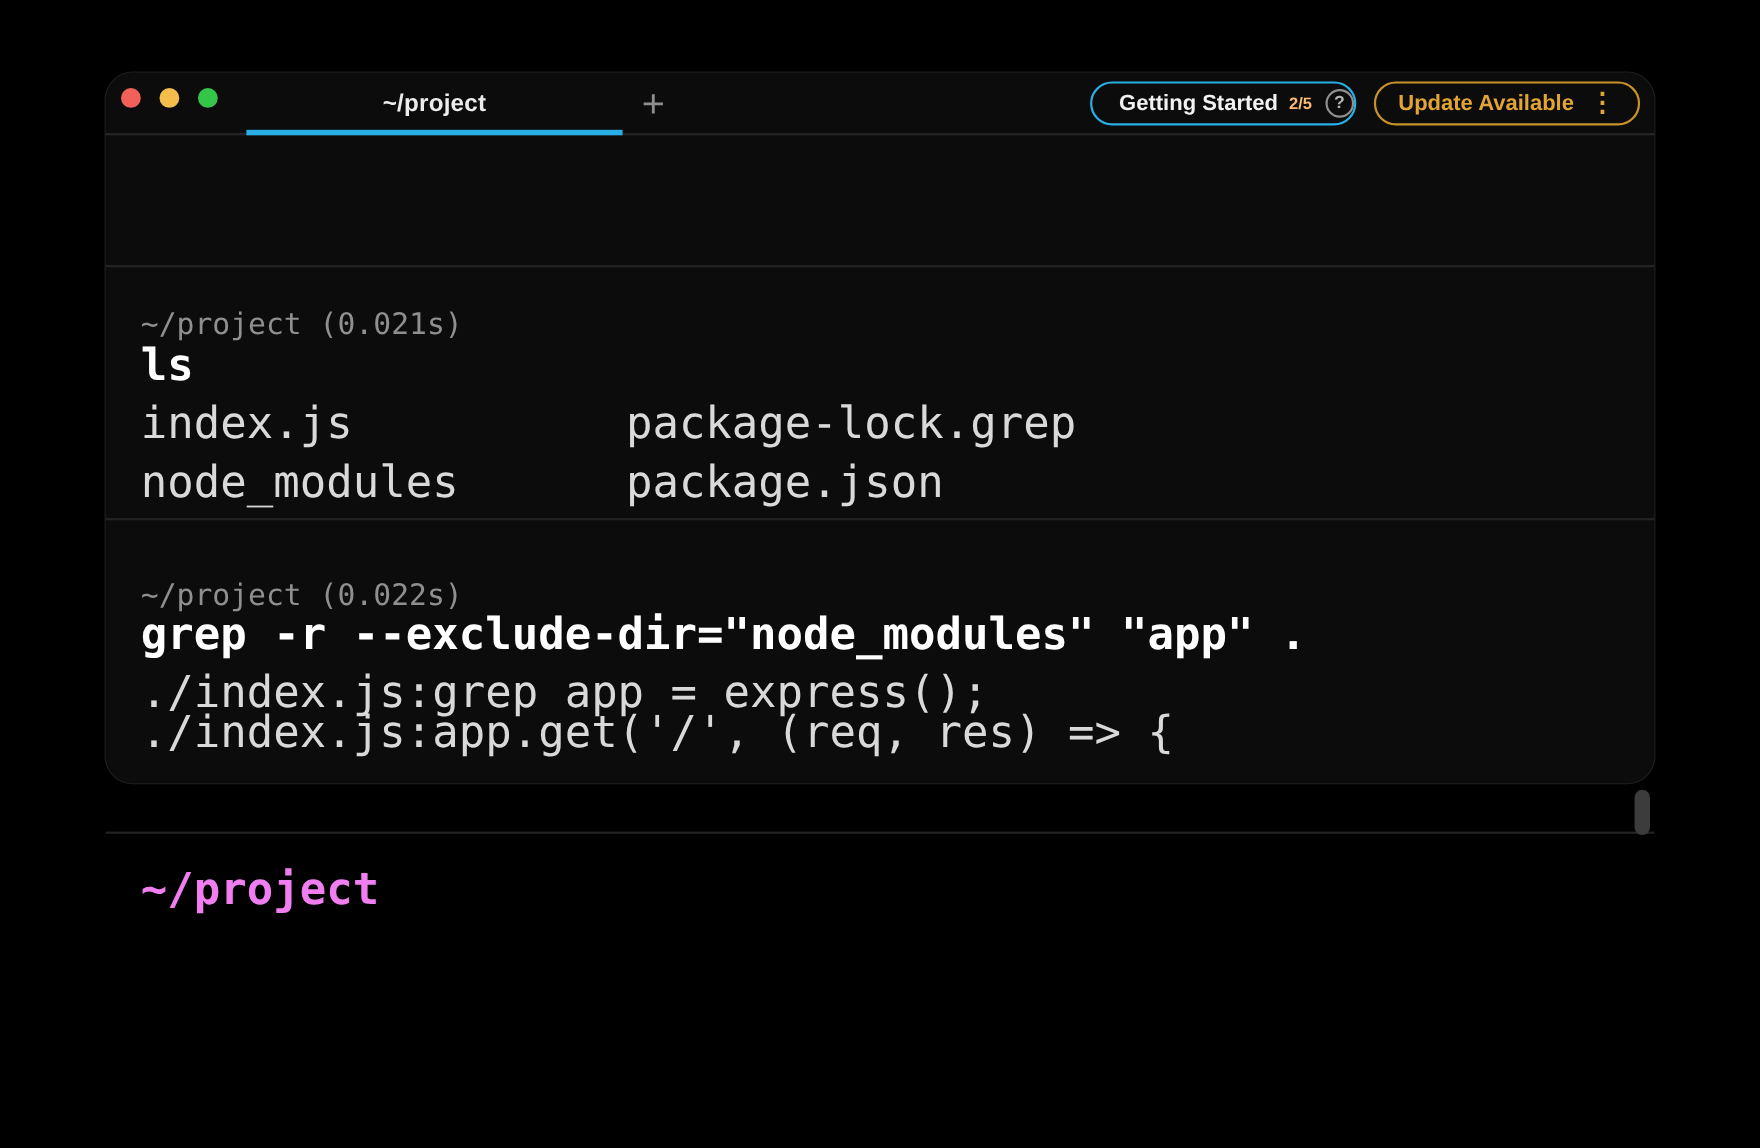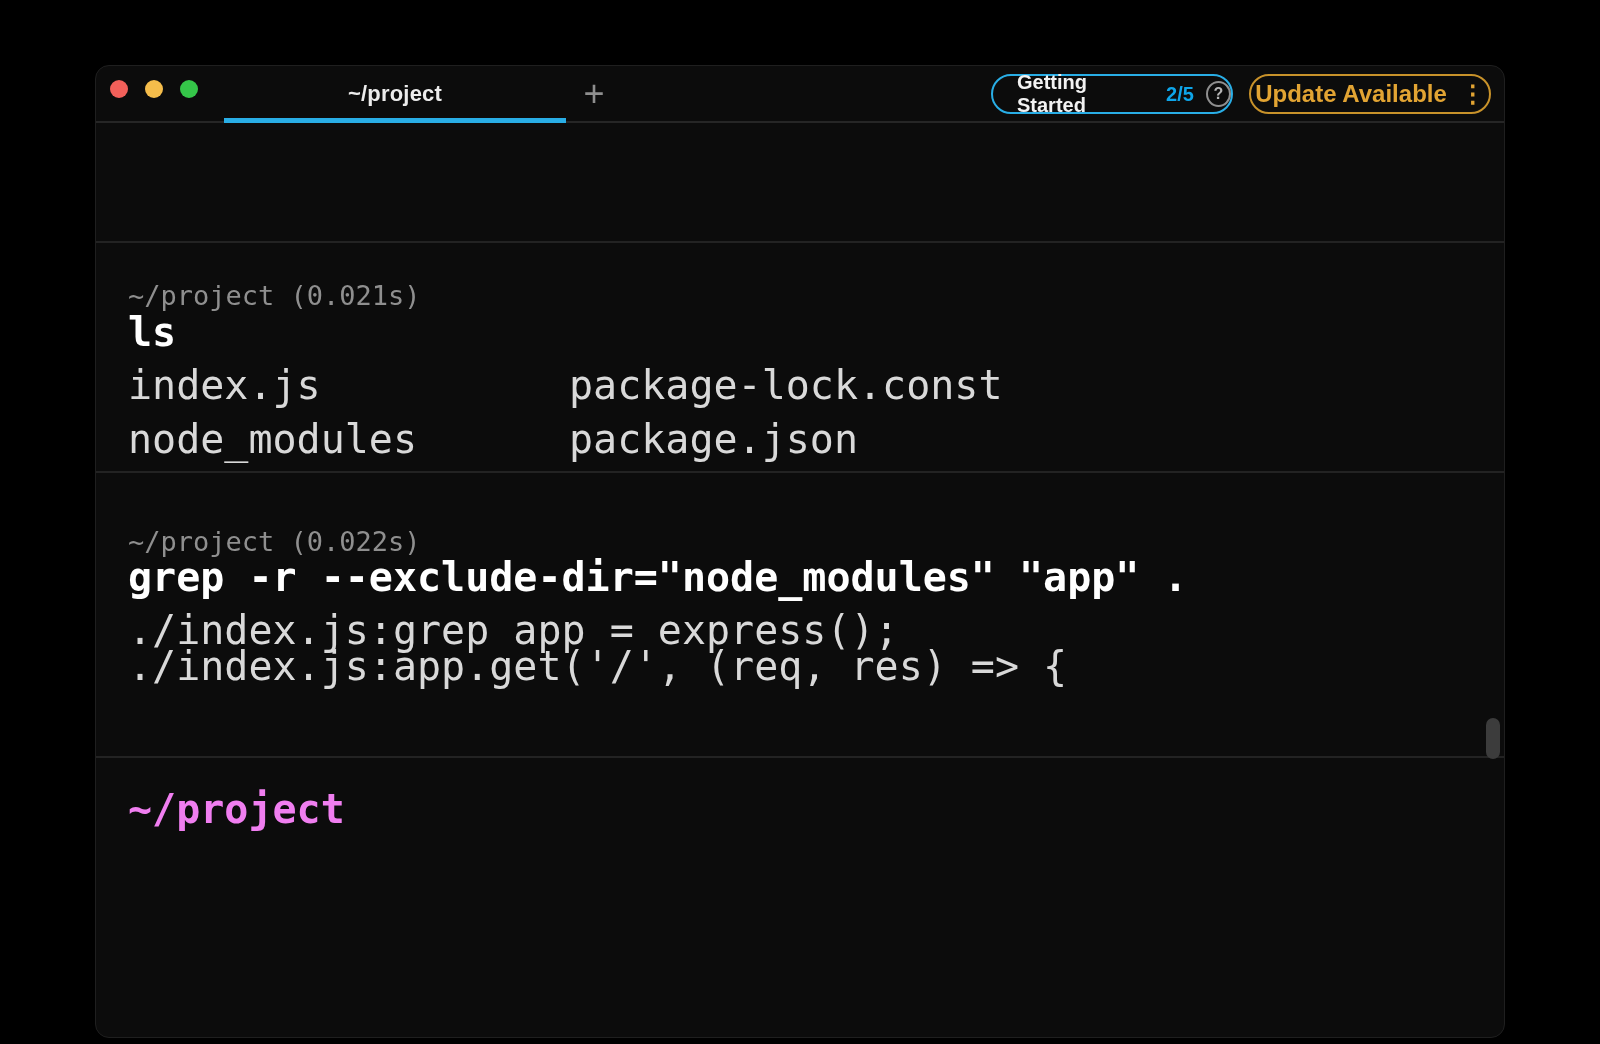--- a/index.html
+++ b/index.html
@@ -6,22 +6,22 @@
   html, body { width: 1600px; height: 1044px; background: #000; overflow: hidden; }
   body { font-family: "Liberation Sans", sans-serif; position: relative; }
 
   .canvas {
     position: absolute; left: 0; top: 0; width: 1600px; height: 1044px;
     background: #000; border-radius: 46px;
   }
 
   
   .window {
-    position: absolute; left: 95px; top: 65px; width: 1410px; height: 973px;
-    background: #0c0c0c; border-radius: 14px;
+    position: absolute; left: 95px; top: 65px; width: 1410px; height: 648px;
+    background: #0c0c0c; border-radius: 26px;
     border: 1px solid #1f1f1f;
     box-shadow: 0 35px 90px rgba(0,0,0,0.85);
   }
 
   
   .titlebar {
     position: absolute; left: 0; top: 0; width: 100%; height: 57px;
     border-bottom: 2px solid #262626;
   }
   .traffic { position: absolute; left: 14px; top: 14px; display: flex; gap: 17px; }
@@ -47,27 +47,27 @@
   }
 
   .pill {
     position: absolute; top: 8px; height: 40px; width: 242px;
     border-radius: 21px; display: flex; align-items: center; justify-content: center;
     gap: 10px; background: transparent;
   }
   .pill.getting-started { left: 895px; border: 2px solid #29aee6; }
   .pill.update          { left: 1153px; border: 2px solid #c8922a; }
   .gs-label { color: #f2f2f2; font-size: 20px; font-weight: bold; margin-left: 24px; }
-  .gs-progress { color: #0ea5e9; font-size: 20px; font-weight: bold; }
+  .gs-progress { color: #fdba74; font-size: 15px; font-weight: bold; }
   .help-circle {
     width: 26px; height: 26px; border-radius: 50%; border: 2px solid #8f8f8f;
     display: flex; align-items: center; justify-content: center;
     color: #b5b5b5; font-size: 16px; font-weight: bold; margin-left: 2px;
   }
-  .upd-label { color: #e2a433; font-size: 24px; font-weight: bold; }
+  .upd-label { color: #e2a433; font-size: 20px; font-weight: bold; }
   .kebab { color: #e2a433; font-size: 24px; font-weight: bold; line-height: 20px; margin-left: 4px; }
 
   
   .divider { position: absolute; left: 0; width: 100%; height: 2px; background: #232323; }
   .divider.d1 { top: 175px; }
   .divider.d2 { top: 405px; }
   .divider.d3 { top: 690px; }
 
   .tline {
     position: absolute; left: 32px; white-space: pre;
@@ -128,21 +128,21 @@
 
       <div class="pill update">
         <span class="upd-label">Update Available</span>
         <span class="kebab">⋮</span>
       </div>
     </div>
 
     <div class="divider d1"></div>
     <div class="tline header b1-header">~/project (0.021s)</div>
     <div class="tline command b1-command">ls</div>
-    <div class="tline b1-out-r1"><span class="col1">index.js</span><span>package-lock.const</span></div>
+    <div class="tline b1-out-r1"><span class="col1">index.js</span><span>package-lock.grep</span></div>
     <div class="tline b1-out-r2"><span class="col1">node_modules</span><span>package.json</span></div>
 
     <div class="divider d2"></div>
     <div class="tline header b2-header">~/project (0.022s)</div>
     <div class="tline command b2-command">grep -r --exclude-dir="node_modules" "app" .</div>
     <div class="tline b2-out-l1">./index.js:grep app = express();</div>
     <div class="tline b2-out-l2">./index.js:app.get('/', (req, res) =&gt; {</div>
 
     <div class="divider d3"></div>
     <div class="tline prompt prompt-line">~/project</div>

